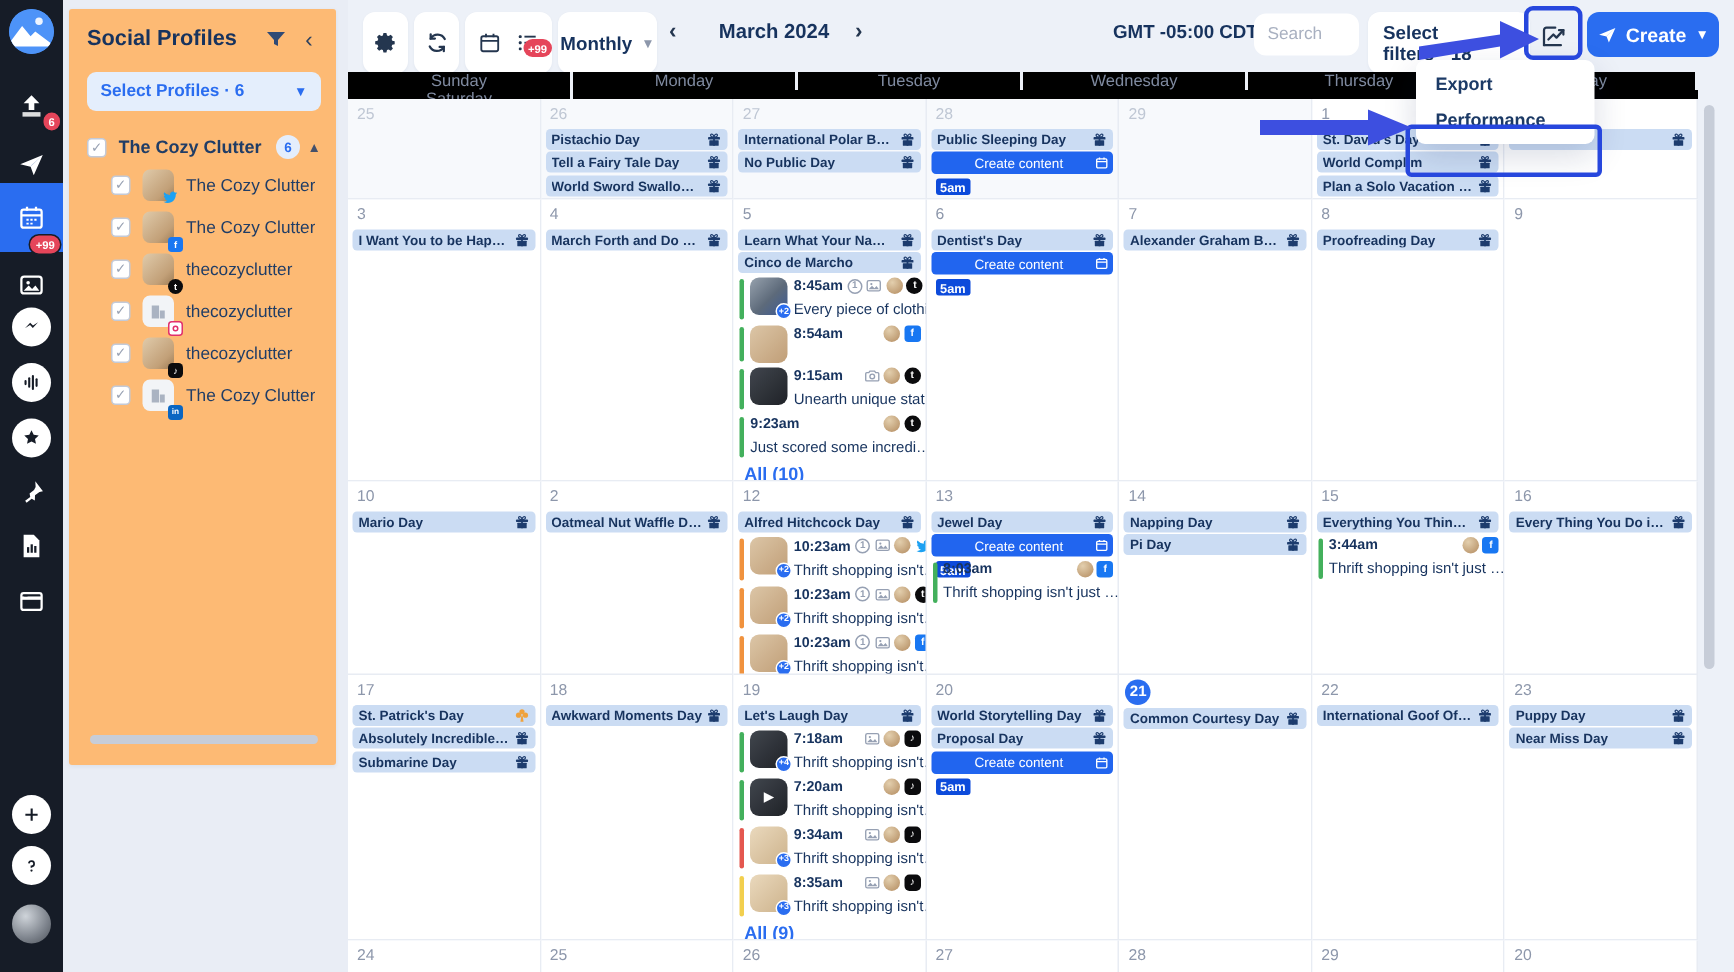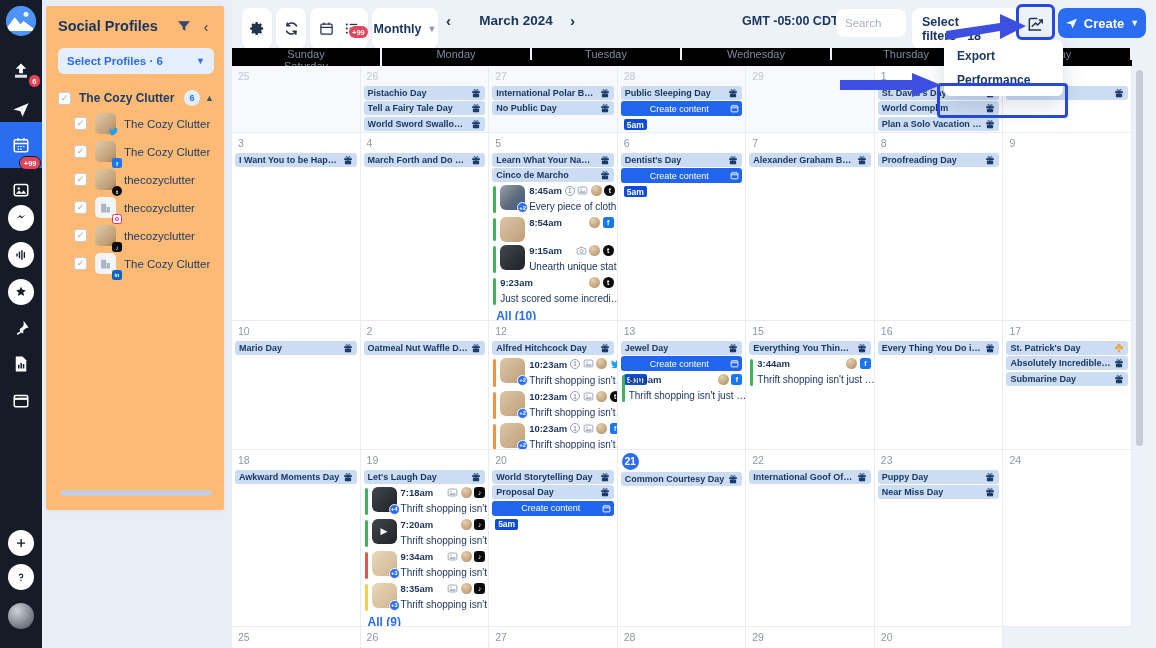--- a/index.html
+++ b/index.html
@@ -778,20 +778,41 @@
             <span class="post-body"><span class="post-top">
                 <span class="post-time">8:03am</span>
                 <span class="post-icons">
                   <span class="ic-av"></span>
                   <span class="net sq" style="width:11px;height:11px;font-size:6.82px;background:#1877f2">f</span>
                 </span>
               </span><span class="post-cap">Thrift shopping isn't just …</span></span>
           </div>
         </div>
         <div class="cell">
+          <div class="datenum">14</div>
+          <div class="pill-holiday">
+            <span class="hl">Napping Day</span>
+            <svg viewBox="0 0 24 24" fill="#1d3c6e">
+              <rect x="2.5" y="8" width="19" height="4" rx="1"></rect>
+              <rect x="4.5" y="13" width="15" height="9" rx="1"></rect>
+              <rect x="10.6" y="8" width="2.8" height="14"></rect>
+              <path d="M12 8C9 8 6.5 6.8 6.5 5.2 6.5 3.8 8 3 9.3 3.6 10.6 4.2 12 6 12 8zm0 0c3 0 5.5-1.2 5.5-2.8C17.5 3.8 16 3 14.7 3.6 13.4 4.2 12 6 12 8z" fill="none" stroke="#1d3c6e" stroke-width="1.8"></path>
+            </svg>
+          </div>
+          <div class="pill-holiday">
+            <span class="hl">Pi Day</span>
+            <svg viewBox="0 0 24 24" fill="#1d3c6e">
+              <rect x="2.5" y="8" width="19" height="4" rx="1"></rect>
+              <rect x="4.5" y="13" width="15" height="9" rx="1"></rect>
+              <rect x="10.6" y="8" width="2.8" height="14"></rect>
+              <path d="M12 8C9 8 6.5 6.8 6.5 5.2 6.5 3.8 8 3 9.3 3.6 10.6 4.2 12 6 12 8zm0 0c3 0 5.5-1.2 5.5-2.8C17.5 3.8 16 3 14.7 3.6 13.4 4.2 12 6 12 8z" fill="none" stroke="#1d3c6e" stroke-width="1.8"></path>
+            </svg>
+          </div>
+        </div>
+        <div class="cell">
           <div class="datenum">15</div>
           <div class="pill-holiday">
             <span class="hl">Everything You Think is Wro…</span>
             <svg viewBox="0 0 24 24" fill="#1d3c6e">
               <rect x="2.5" y="8" width="19" height="4" rx="1"></rect>
               <rect x="4.5" y="13" width="15" height="9" rx="1"></rect>
               <rect x="10.6" y="8" width="2.8" height="14"></rect>
               <path d="M12 8C9 8 6.5 6.8 6.5 5.2 6.5 3.8 8 3 9.3 3.6 10.6 4.2 12 6 12 8zm0 0c3 0 5.5-1.2 5.5-2.8C17.5 3.8 16 3 14.7 3.6 13.4 4.2 12 6 12 8z" fill="none" stroke="#1d3c6e" stroke-width="1.8"></path>
             </svg>
           </div>

